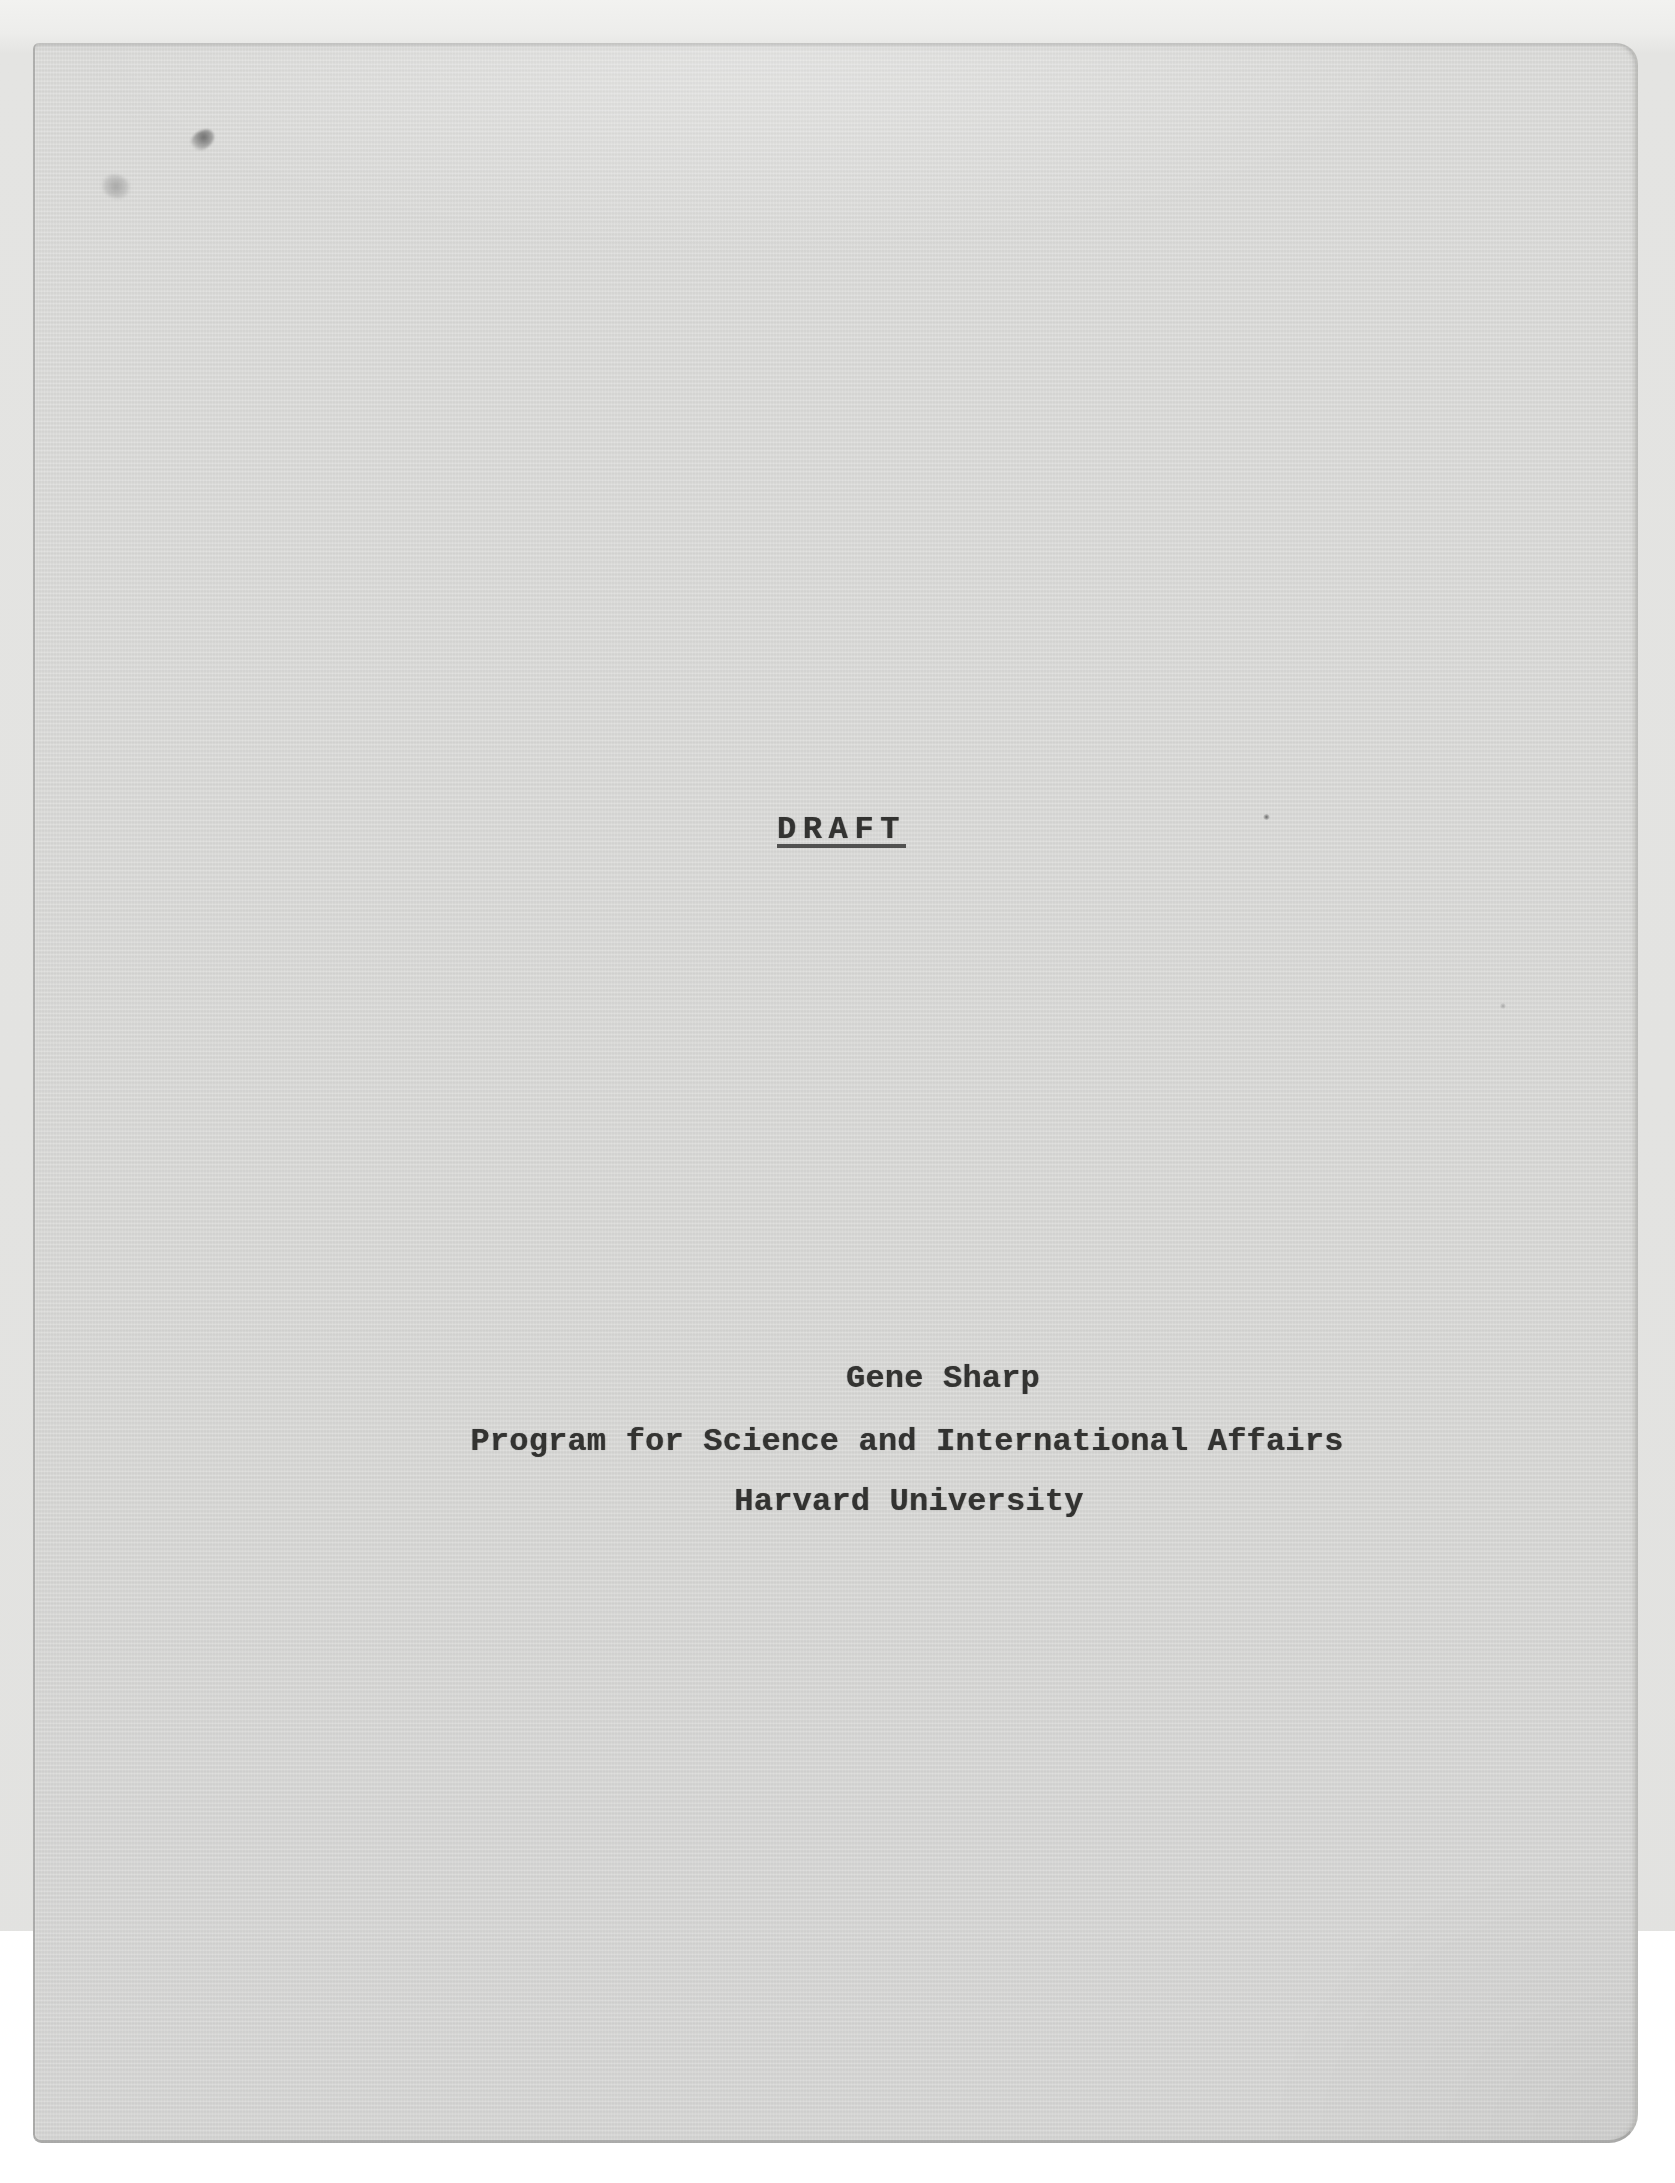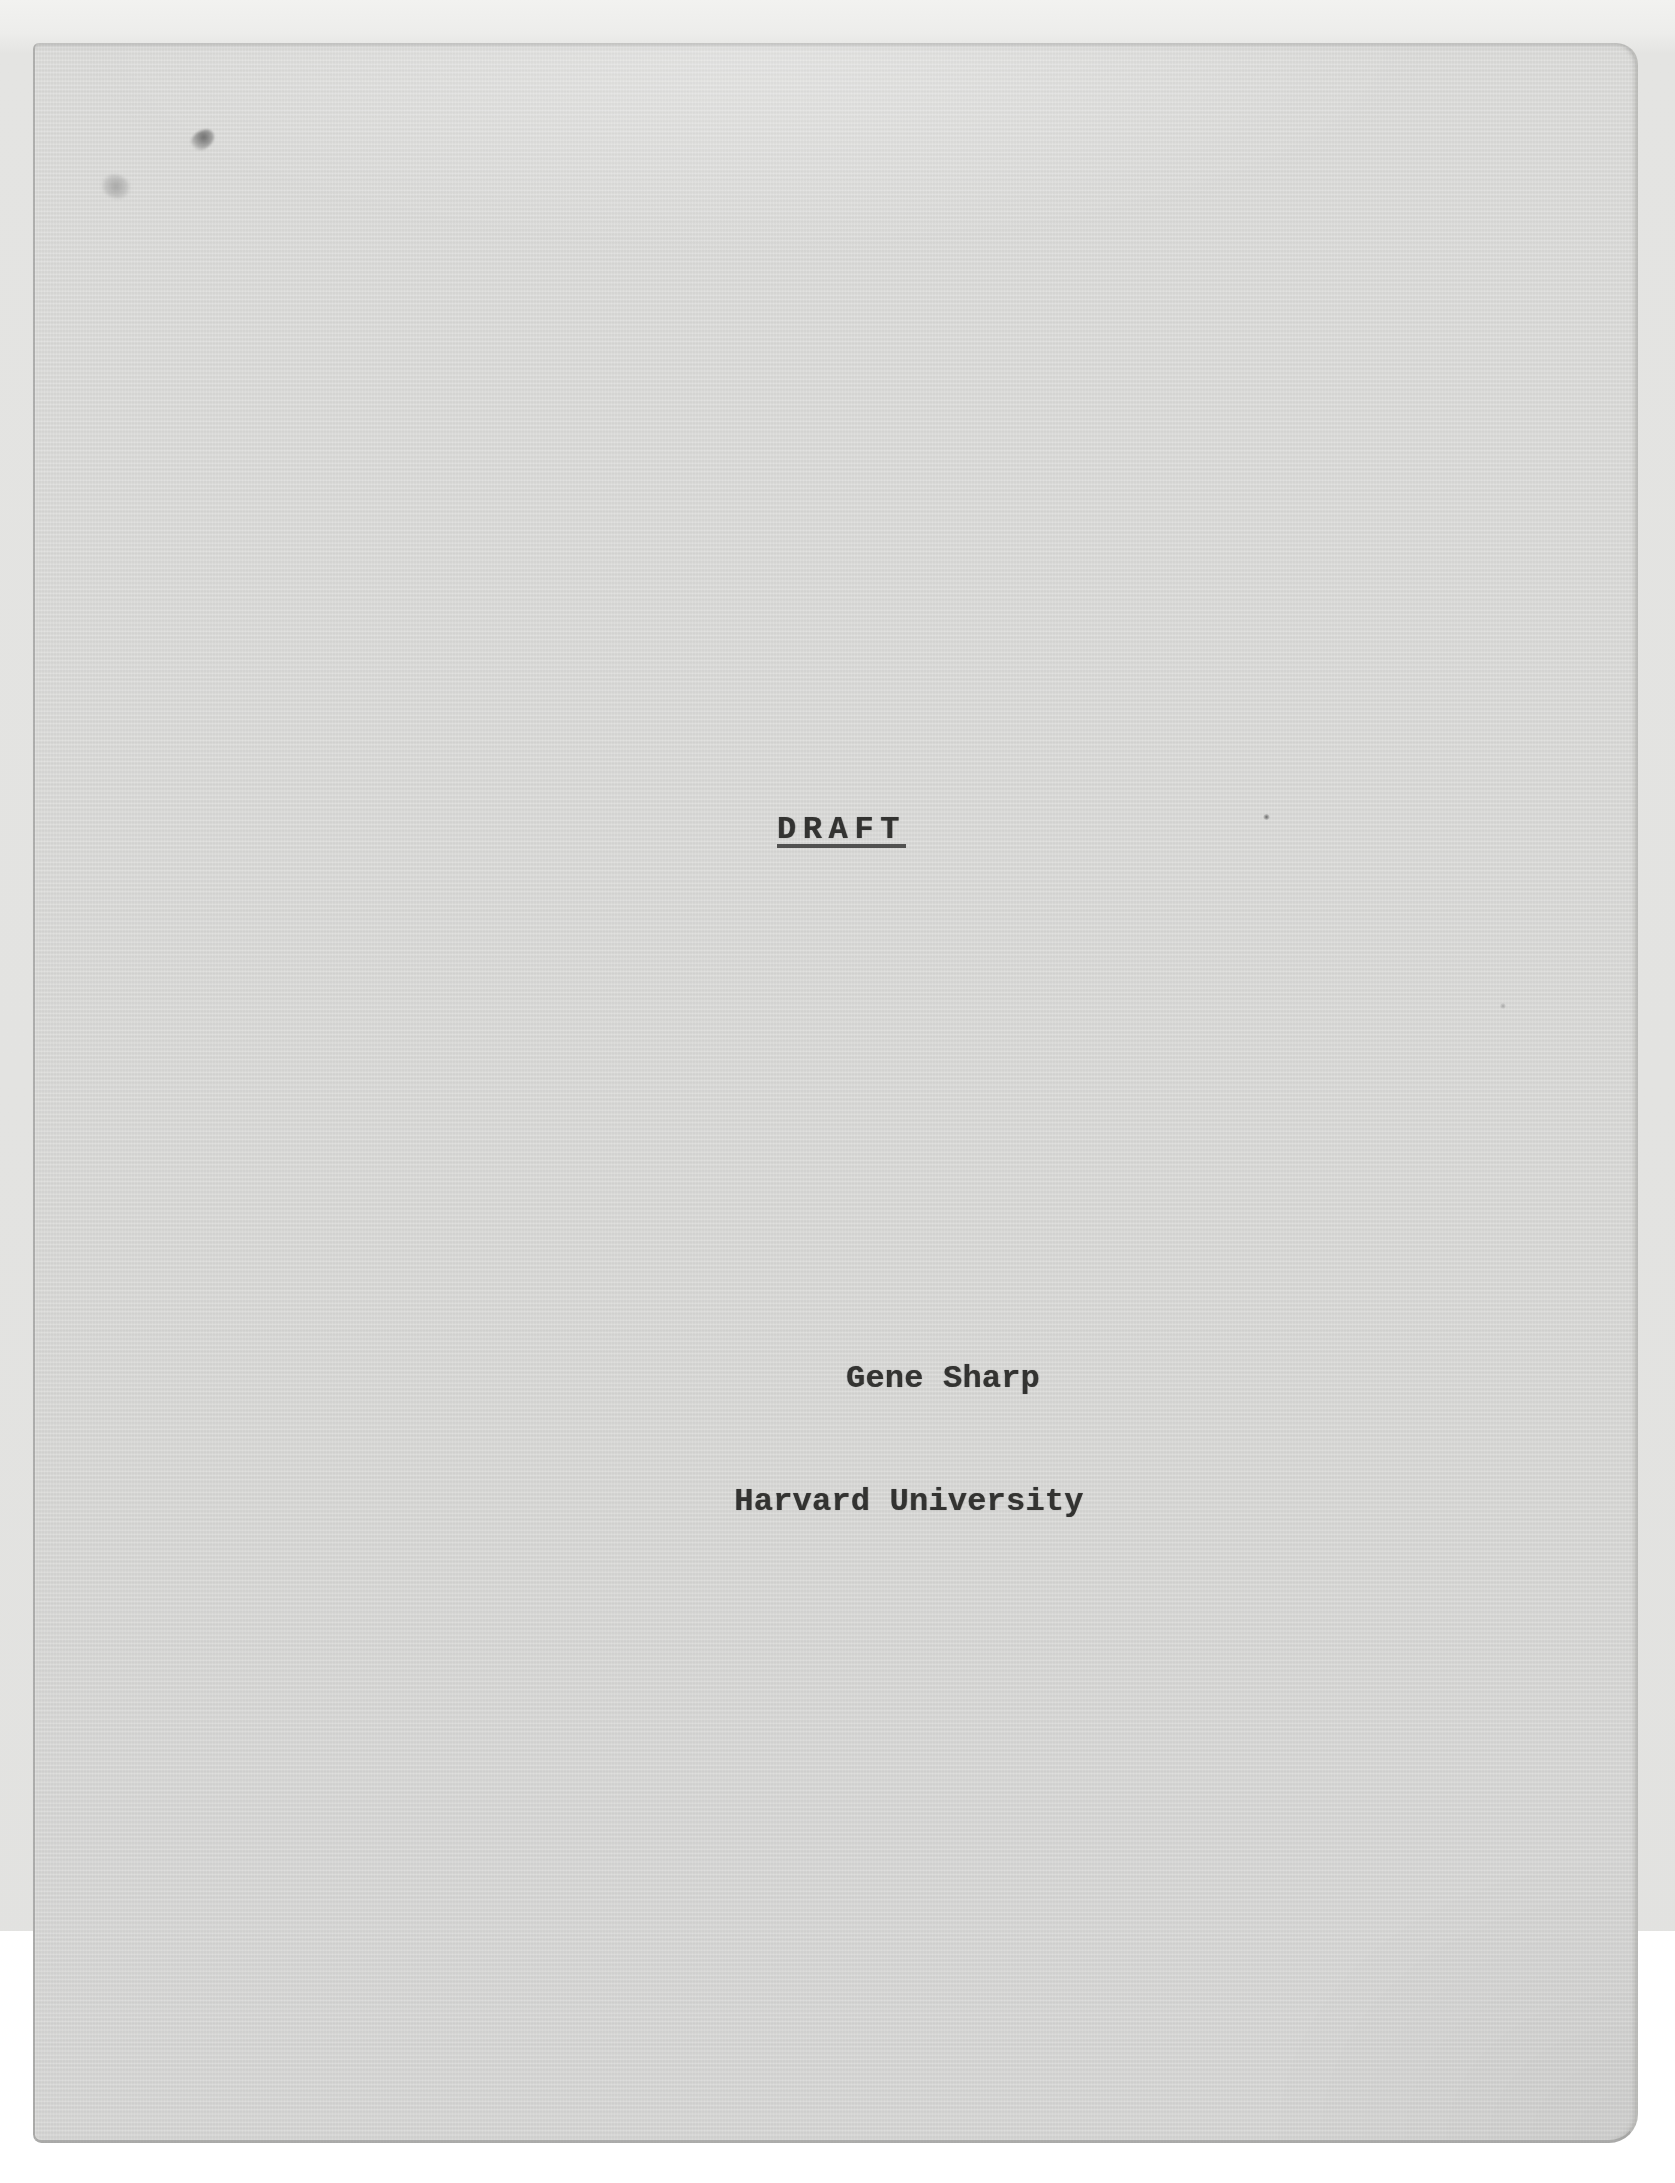--- a/index.html
+++ b/index.html
@@ -126,20 +126,21 @@
 
   <div class="page">
 
     <div class="tline draft-line">
       <span class="draft-text">DRAFT</span>
     </div>
 
 
     <div class="tline author-line">Gene Sharp</div>
 
+    <div class="tline affil-line">Program for Science and International Affairs</div>
 
     <div class="tline univ-line">Harvard University</div>
 
     <div class="speck speck-1"></div>
     <div class="speck speck-2"></div>
     <div class="speck speck-3"></div>
     <div class="speck speck-4"></div>
 
   </div>
 

